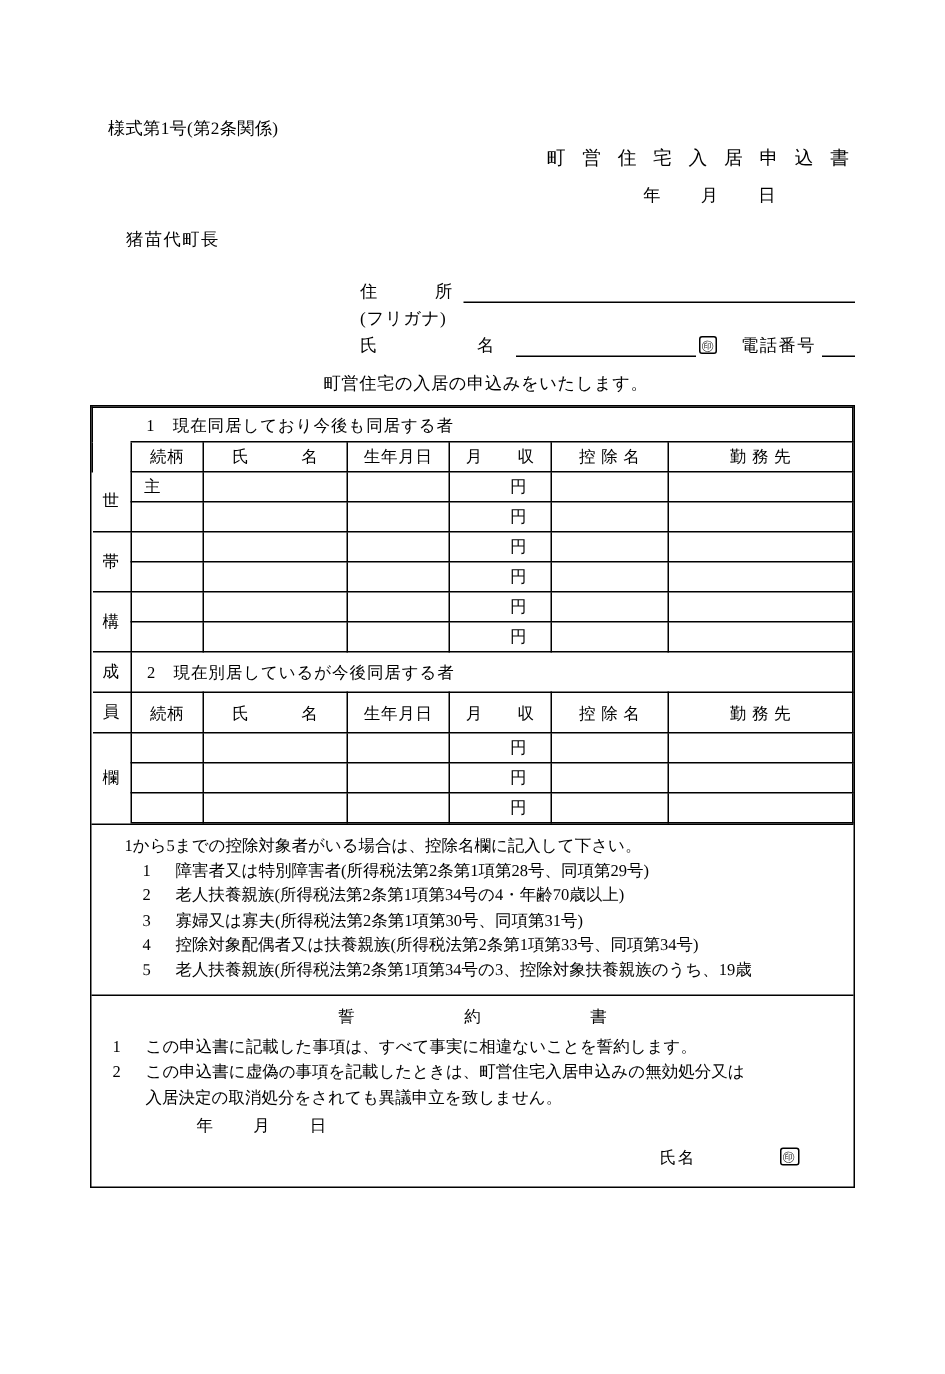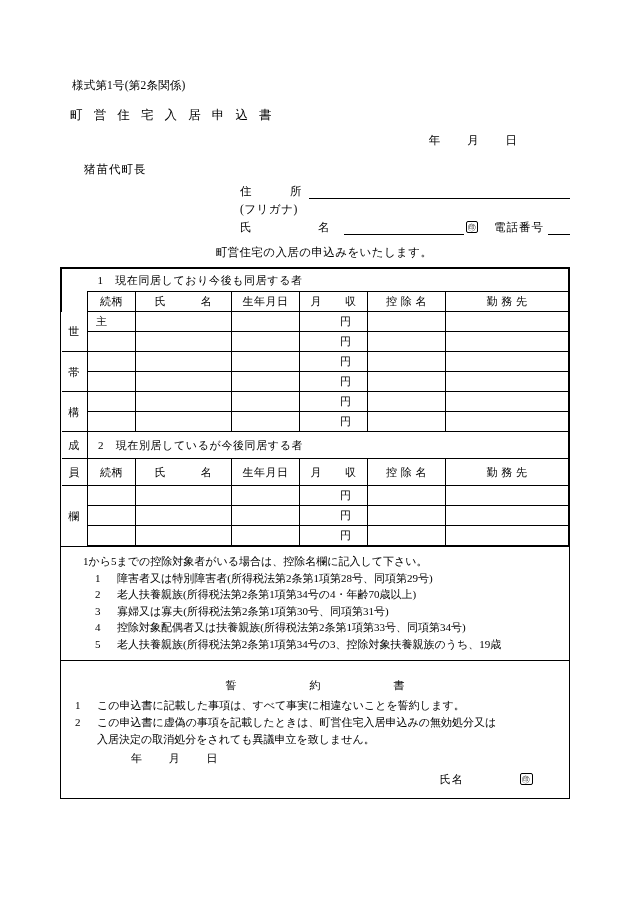--- a/index.html
+++ b/index.html
@@ -21,44 +21,44 @@
     height: 916px;
     box-sizing: border-box;
     padding: 78px 60px 0 60px;
   }
   .form-no {
     font-size: 11.5px;
     letter-spacing: 0.2px;
     margin-left: 12px;
   }
   .doc-title {
-    text-align: left;
+    text-align: right;
     font-size: 12.5px;
     letter-spacing: 4px;
-    margin-top: 14px;
+    margin-top: 4px;
     padding-left: 10px;
   }
   .date-line {
     font-size: 11.5px;
     text-align: right;
     margin-top: 9px;
     padding-right: 52px;
     letter-spacing: 1px;
   }
   .date-line span { display: inline-block; }
   .date-y { margin-right: 22px; }
   .date-m { margin-right: 22px; }
   .addressee {
     font-size: 11.5px;
     margin-top: 14px;
     margin-left: 24px;
     letter-spacing: 1px;
   }
   .addr-block {
-    margin-top: 7px;
+    margin-top: 20px;
     margin-left: 180px;
     font-size: 11.5px;
   }
   .row-underline {
     display: flex;
     align-items: flex-end;
   }
   .lbl {
     white-space: nowrap;
     letter-spacing: 1px;
@@ -170,21 +170,21 @@
     left: 0;
     top: 0;
   }
   .notes .cont {
     margin-left: 46px;
   }
 
   
   .pledge-wrap {
     border-top: 1px solid #000;
-    padding: 16px 12px 10px 12px;
+    padding: 6px 12px 10px 12px;
     font-size: 11px;
     line-height: 17px;
   }
   .pledge-title {
     text-align: center;
     letter-spacing: 10px;
     padding-left: 10px;
     margin-bottom: 3px;
   }
   .pledge-item {

